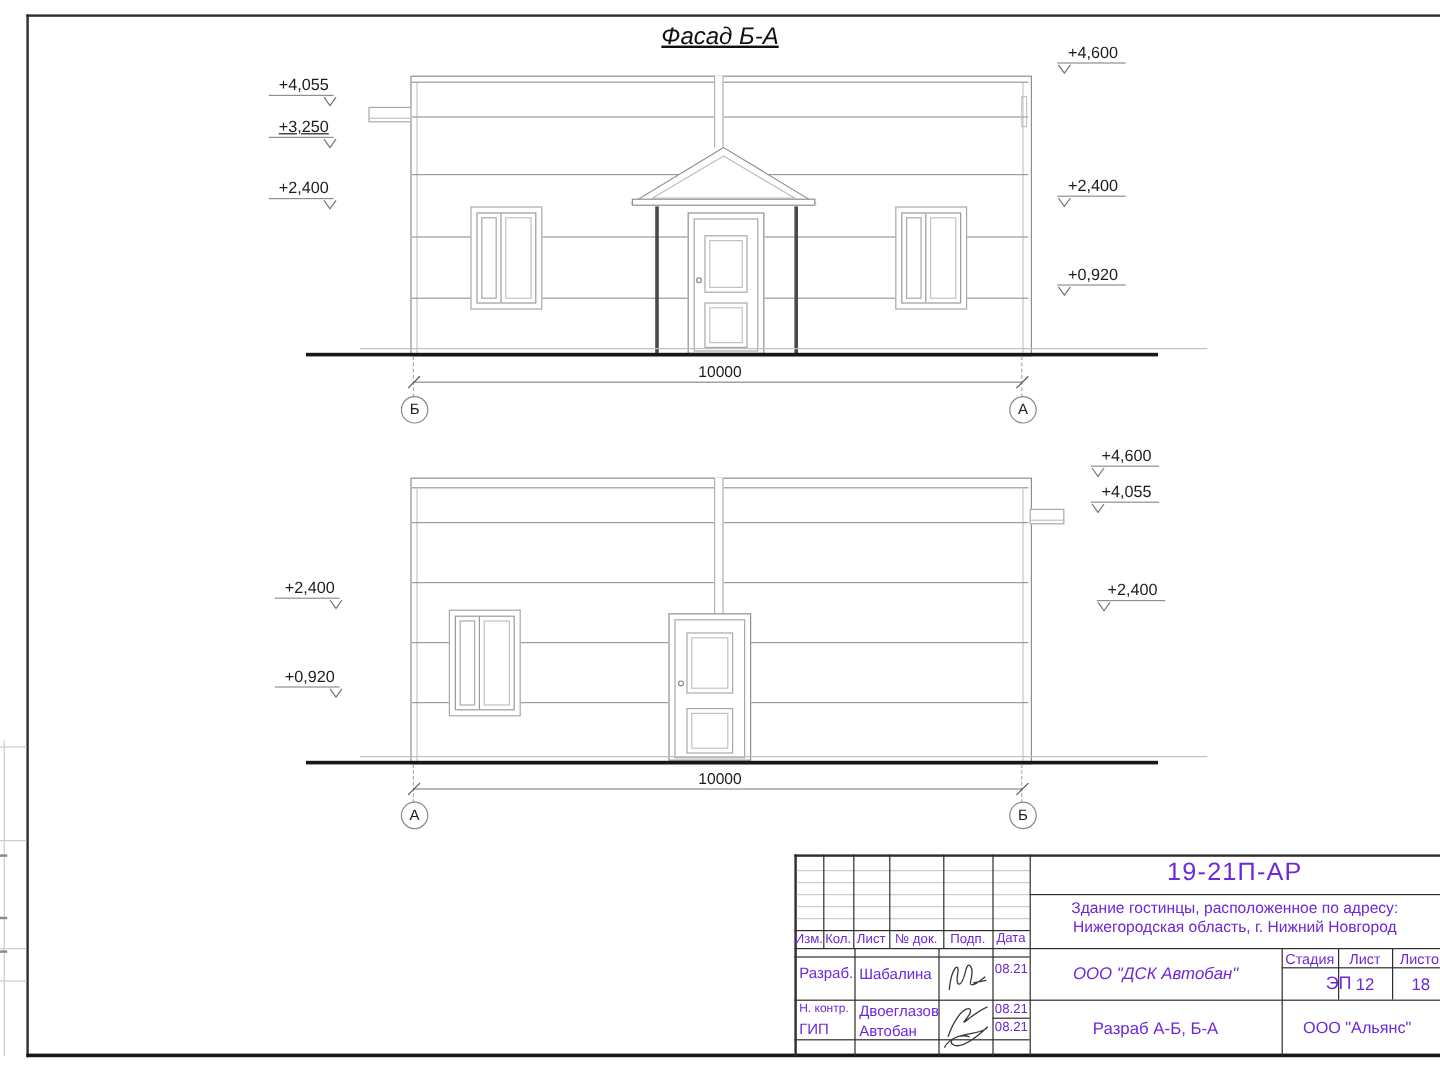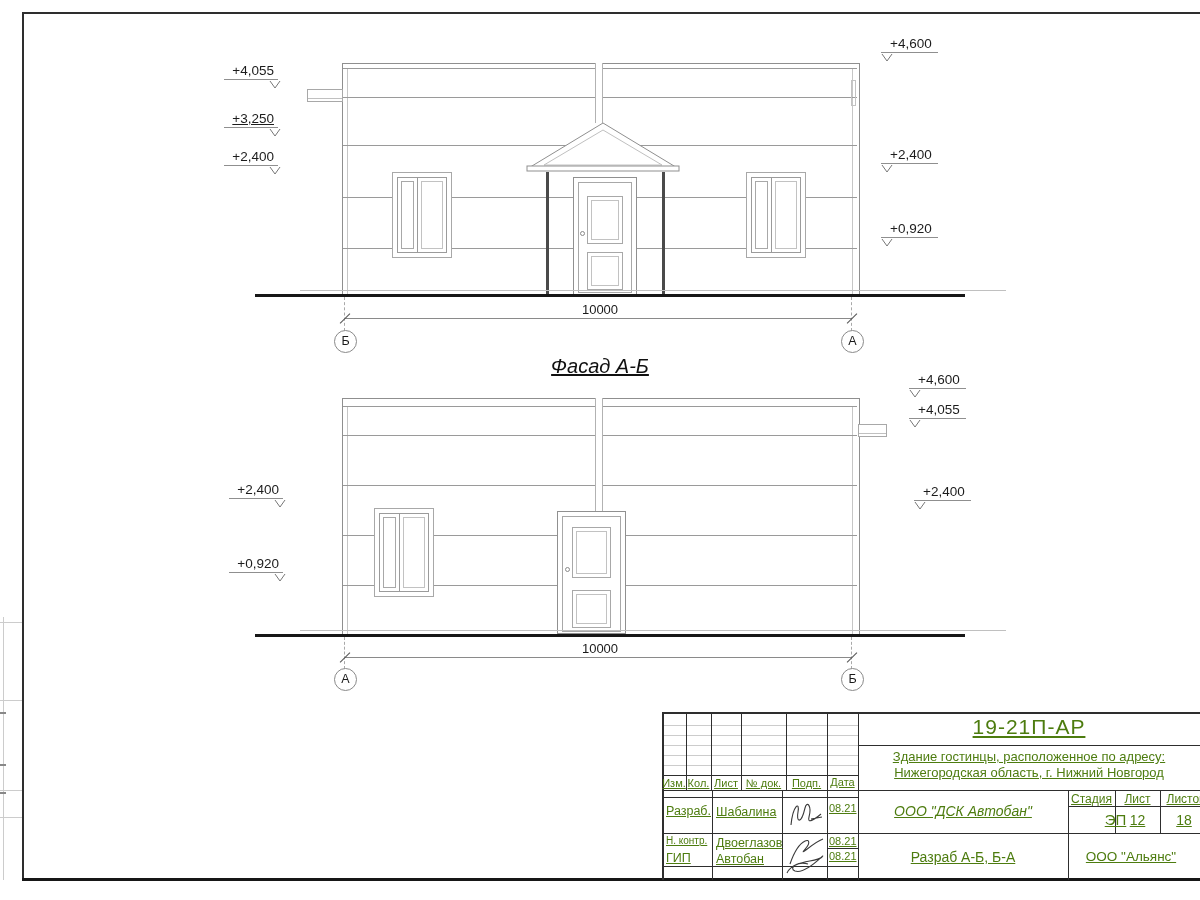--- a/index.html
+++ b/index.html
@@ -23,21 +23,21 @@
   .dashv{position:absolute;width:0;border-left:1px dashed #a9a9a9;}
   .tick{position:absolute;width:14px;height:1px;background:#555;transform:rotate(-45deg);}
   .bubble{position:absolute;width:21px;height:21px;border:1px solid #8a8a8a;border-radius:50%;
           text-align:center;line-height:21px;font-size:12.5px;background:#fff;color:#1a1a1a;}
   .emark{position:absolute;width:48px;font-size:13.5px;color:#1c1c1c;text-align:right;line-height:14px;}
   .emark .shelf{position:absolute;top:15px;left:-2px;right:-4px;height:1px;background:#8f8f8f;}
   .emark svg{position:absolute;top:16px;right:-7px;}
   .emark.r{text-align:left;}
   .emark.r .shelf{left:-9px;right:0;}
   .emark.r svg{left:-9px;right:auto;}
-  .tb-text{position:absolute;color:#4d7c0f;text-decoration:underline;}
+  .tb-text{position:absolute;color:#6d28d9;}
   .ctr{text-align:center;}
   .knob{position:absolute;width:5px;height:5px;border:1px solid #8a8a8a;border-radius:50%;background:#fff;box-sizing:border-box;}
 </style>
 </head>
 <body>
 
 <div id="canvas">
 
   <div class="abs dark" style="left:22px;top:12px;width:1178px;height:2px;"></div>
   <div class="abs dark" style="left:22px;top:12px;width:2px;height:869px;"></div>
@@ -45,20 +45,21 @@
 
   <div class="vl faint" style="left:3px;top:617px;height:263px;"></div>
   <div class="hl faint" style="left:0;top:622px;width:22px;"></div>
   <div class="hl faint" style="left:0;top:700px;width:22px;"></div>
   <div class="hl faint" style="left:0;top:790px;width:22px;"></div>
   <div class="hl faint" style="left:0;top:817px;width:22px;"></div>
   <div class="abs" style="left:0;top:712px;width:6px;height:2px;background:#888;"></div>
   <div class="abs" style="left:0;top:764px;width:6px;height:2px;background:#888;"></div>
   <div class="abs" style="left:0;top:792px;width:6px;height:2px;background:#888;"></div>
 
+  <div class="fac-title" style="left:450px;top:20px;">Фасад Б-А</div>
 
   <div class="wall" style="left:342px;top:63px;width:516px;height:232px;"></div>
   <div class="hl" style="left:343px;top:68px;width:514px;"></div>
   <div class="vl" style="left:347px;top:69px;height:225px;background:#c6c6c6;"></div>
   <div class="vl" style="left:852px;top:69px;height:225px;background:#c6c6c6;"></div>
 
   <div class="hl" style="left:343px;top:97px;width:514px;"></div>
   <div class="hl" style="left:343px;top:145px;width:514px;"></div>
   <div class="hl" style="left:343px;top:197px;width:514px;"></div>
   <div class="hl" style="left:343px;top:248px;width:514px;"></div>
@@ -112,21 +113,21 @@
   <div class="bubble" style="left:334px;top:330px;">Б</div>
   <div class="bubble" style="left:841px;top:330px;">А</div>
 
   <div class="emark" style="left:226px;top:64px;">
     <span>+4,055</span>
     <span class="shelf"></span>
     <svg width="12" height="9">
         <path d="M1,1 L6,8 L11,1" fill="none" stroke="#777" stroke-width="1"></path>
       </svg>
   </div>
-  <div class="emark" style="left:226px;top:112px;text-decoration:underline;">
+  <div class="emark" style="left:226px;top:99px;text-decoration:underline;">
     <span>+3,250</span>
     <span class="shelf"></span>
     <svg width="12" height="9">
         <path d="M1,1 L6,8 L11,1" fill="none" stroke="#777" stroke-width="1"></path>
       </svg>
   </div>
   <div class="emark" style="left:226px;top:150px;">
     <span>+2,400</span>
     <span class="shelf"></span>
     <svg width="12" height="9">
@@ -149,21 +150,20 @@
       </svg>
   </div>
   <div class="emark r" style="left:890px;top:222px;">
     <span>+0,920</span>
     <span class="shelf"></span>
     <svg width="12" height="9">
         <path d="M1,1 L6,8 L11,1" fill="none" stroke="#777" stroke-width="1"></path>
       </svg>
   </div>
 
-  <div class="fac-title" style="left:450px;top:355px;">Фасад А-Б</div>
 
   <div class="wall" style="left:342px;top:398px;width:516px;height:237px;"></div>
   <div class="hl" style="left:343px;top:406px;width:514px;"></div>
   <div class="vl" style="left:347px;top:407px;height:227px;background:#c6c6c6;"></div>
   <div class="vl" style="left:852px;top:407px;height:227px;background:#c6c6c6;"></div>
   <div class="hl" style="left:343px;top:435px;width:514px;"></div>
   <div class="hl" style="left:343px;top:485px;width:514px;"></div>
   <div class="hl" style="left:343px;top:535px;width:514px;"></div>
   <div class="hl" style="left:343px;top:585px;width:514px;"></div>
 

